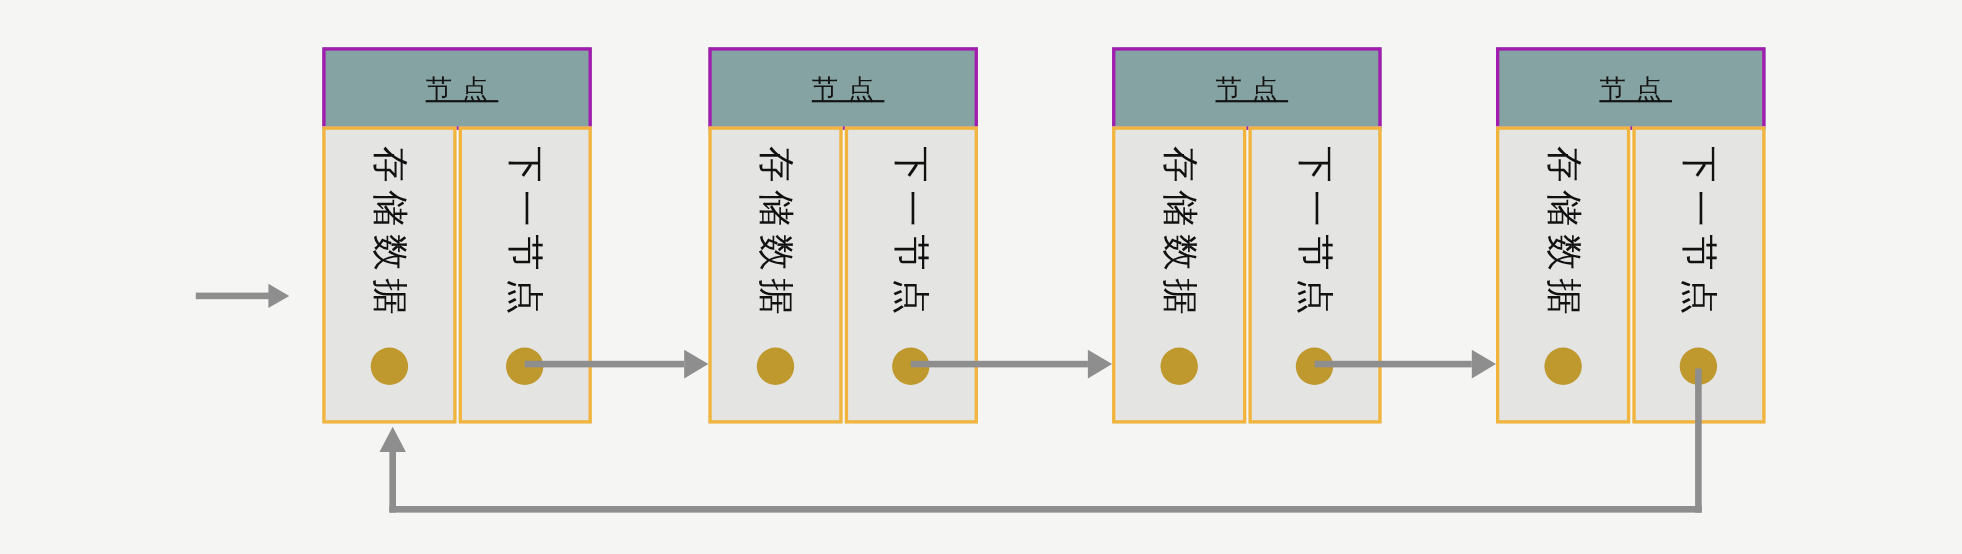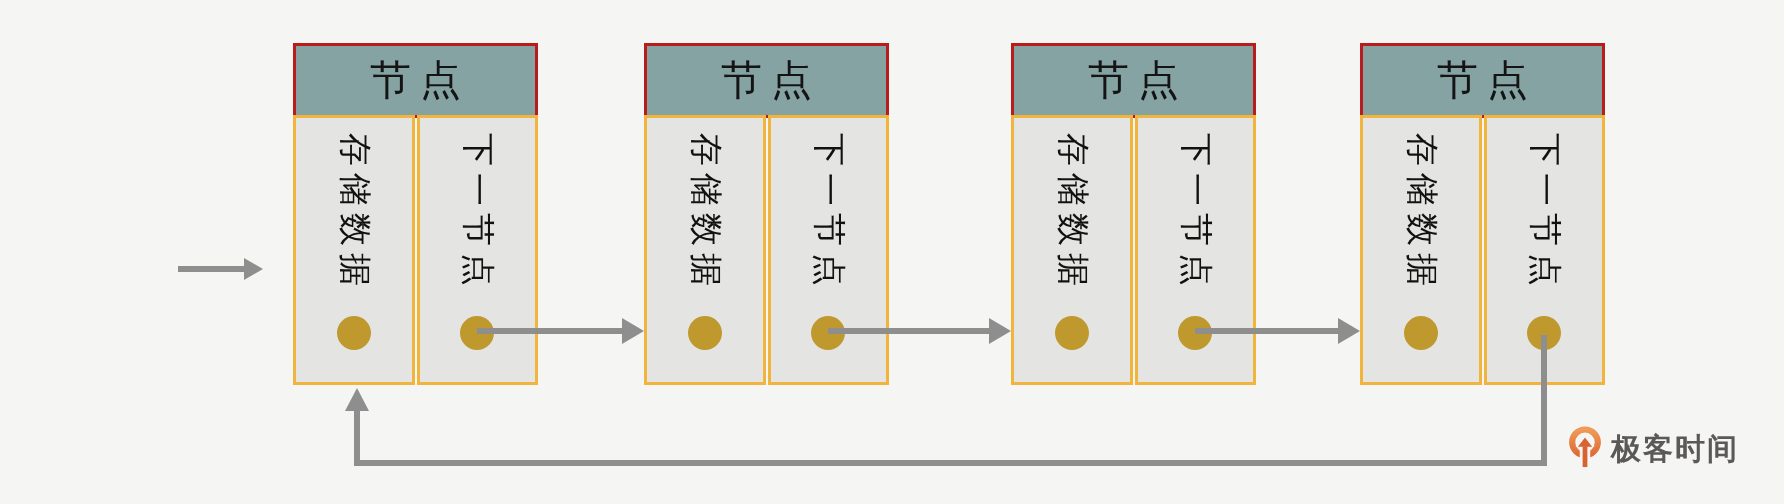--- a/index.html
+++ b/index.html
@@ -27,23 +27,23 @@
   .tri-up {
     position:absolute; width:0; height:0;
     border-left:12px solid transparent; border-right:12px solid transparent;
     border-bottom:23px solid #8e8e8e;
   }
 
   
   .node { position:absolute; top:43px; width:245px; }
   .node-header {
     box-sizing:border-box; height:75px;
-    background:#85a3a2; border:3px solid #b91c1c;
+    background:#85a3a2; border:3px solid #a21caf;
     display:flex; align-items:center; justify-content:center;
-    font-size:41px; letter-spacing:9px; padding-left:9px; 
+    font-size:24px; letter-spacing:9px; padding-left:9px;text-decoration:underline; 
   }
   .node-body { display:flex; gap:2px; height:270px; margin-top:-3px; }
   .cell {
     flex:1; box-sizing:border-box; position:relative;
     background:#e4e4e3; border:3px solid #f1b43d;
   }
   .vtext {
     position:absolute; left:50%; top:95px;
     transform:translate(-50%,-50%) rotate(90deg);
     white-space:nowrap; font-size:33px; letter-spacing:7px; color:#111;
@@ -129,31 +129,14 @@
   <div class="tri-right big" style="left:989px; top:318px;"></div>
 
   <div class="hline" style="left:1195px; top:328px; width:143px; height:6px;"></div>
   <div class="tri-right big" style="left:1338px; top:318px;"></div>
 
   <div class="hline" style="left:1541px; top:335px; width:6px; height:131px;"></div>
   <div class="hline" style="left:354px; top:460px; width:1193px; height:6px;"></div>
   <div class="hline" style="left:354px; top:406px; width:6px; height:60px;"></div>
   <div class="tri-up" style="left:345px; top:388px;"></div>
 
-  <div class="logo">
-    <svg width="38" height="50" viewBox="0 0 80 104">
-      <defs>
-        <linearGradient id="lg" x1="0" y1="0" x2="0" y2="1">
-          <stop offset="0" stop-color="#f09a56"></stop>
-          <stop offset="1" stop-color="#dd6b36"></stop>
-        </linearGradient>
-      </defs>
-      <circle cx="40" cy="38" r="27" fill="none" stroke="url(#lg)" stroke-width="13"></circle>
-      <path d="M26 60 L54 60 L40 86 Z" fill="#dd6b36"></path>
-      <path d="M40 92 L40 44" stroke="#f5f5f3" stroke-width="22" fill="none"></path>
-      <path d="M40 20 L20 48 L60 48 Z" fill="#f5f5f3"></path>
-      <path d="M40 90 L40 46" stroke="#d96231" stroke-width="10" fill="none"></path>
-      <path d="M40 28 L25 47 L55 47 Z" fill="#d96231"></path>
-    </svg>
-    <span class="logo-text">极客时间</span>
-  </div>
 
 </div>
 
 </body></html>

